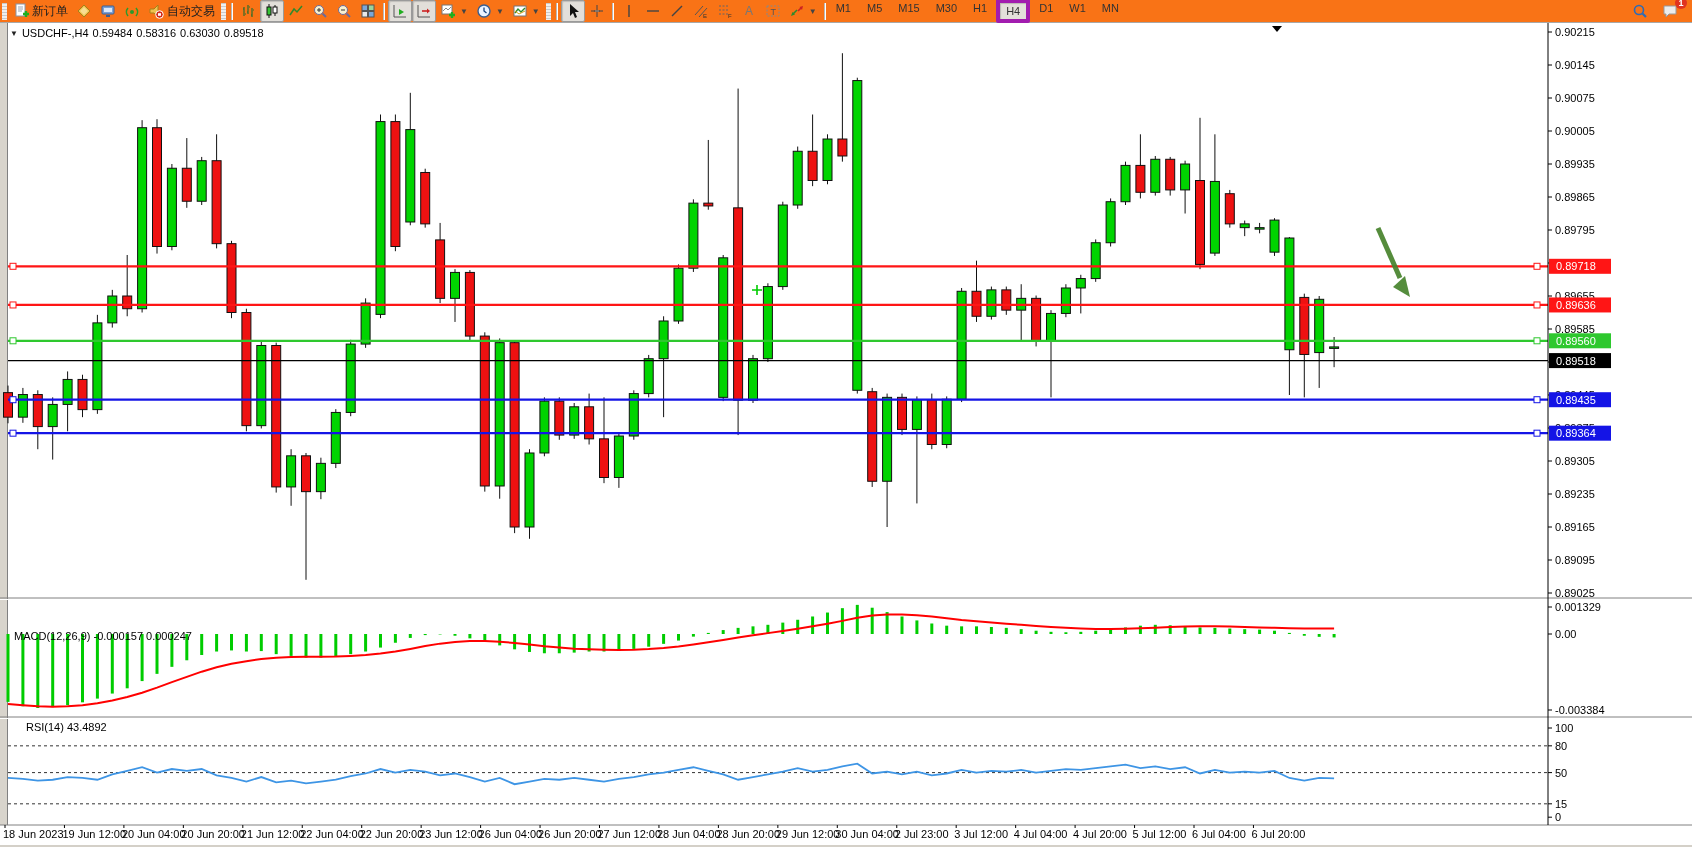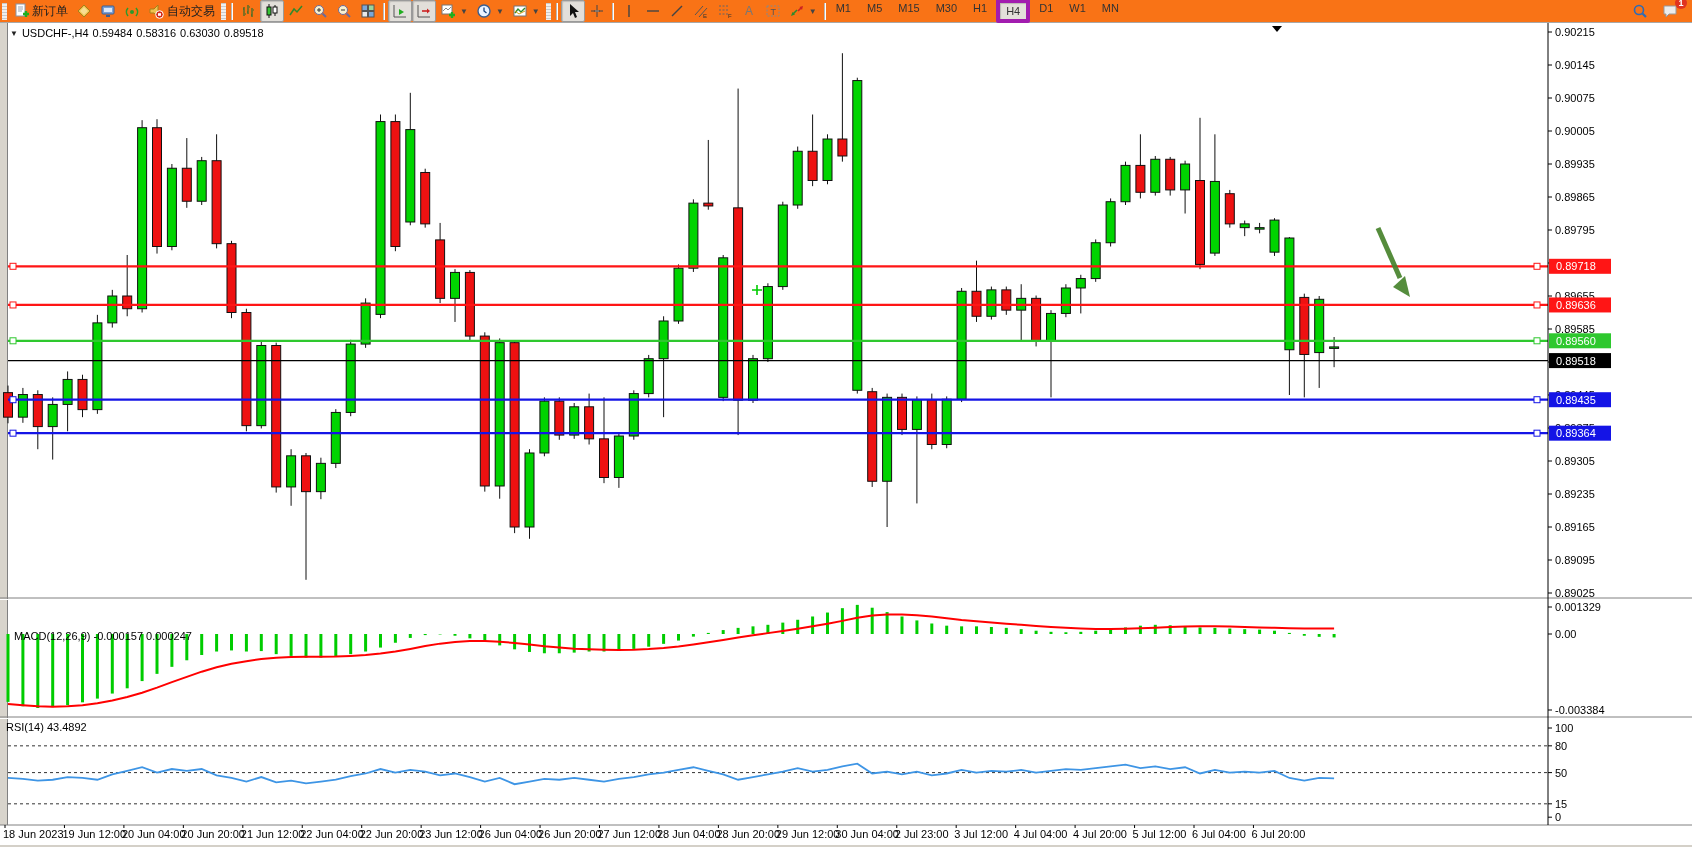--- a/index.html
+++ b/index.html
@@ -16,21 +16,21 @@
   .tf{font-size:11px;color:#333;padding:2px 6px;border:1px solid transparent;border-radius:2px;}
   .tf.active{background:#e3e0da;border:4px solid #a21caf;box-shadow:inset 1px 1px 1px rgba(0,0,0,.18);}
   #tb-right{margin-left:auto;display:flex;align-items:center;gap:6px;padding-right:10px;}
   .badge{position:absolute;top:-4px;right:-6px;background:#e03420;color:#fff;border-radius:50%;
     width:12px;height:12px;font-size:9px;line-height:12px;text-align:center;font-weight:bold;}
   
   .overlay{position:absolute;z-index:20;font-size:11px;color:#000;}
   #chart-title{left:10px;top:27px;display:flex;gap:4px;align-items:center;}
   #chart-title .caret{font-size:8px;color:#222;}
   #macd-label{left:14px;top:602px;margin-top:28px;}
-  #rsi-label{left:6px;top:721px;text-align:center;}
+  #rsi-label{left:26px;top:721px;text-align:center;}
   svg text{font-family:"Liberation Sans",sans-serif;}
 </style>
 </head>
 <body>
 
 <div id="app">
 
   <svg id="chart-svg" width="1692" height="847" style="position:absolute;left:0;top:0;z-index:5;">
       <rect x="0" y="23" width="1692" height="824" fill="#ffffff"></rect>
       <rect x="0" y="23" width="7" height="802" fill="#d8d4cc"></rect>

